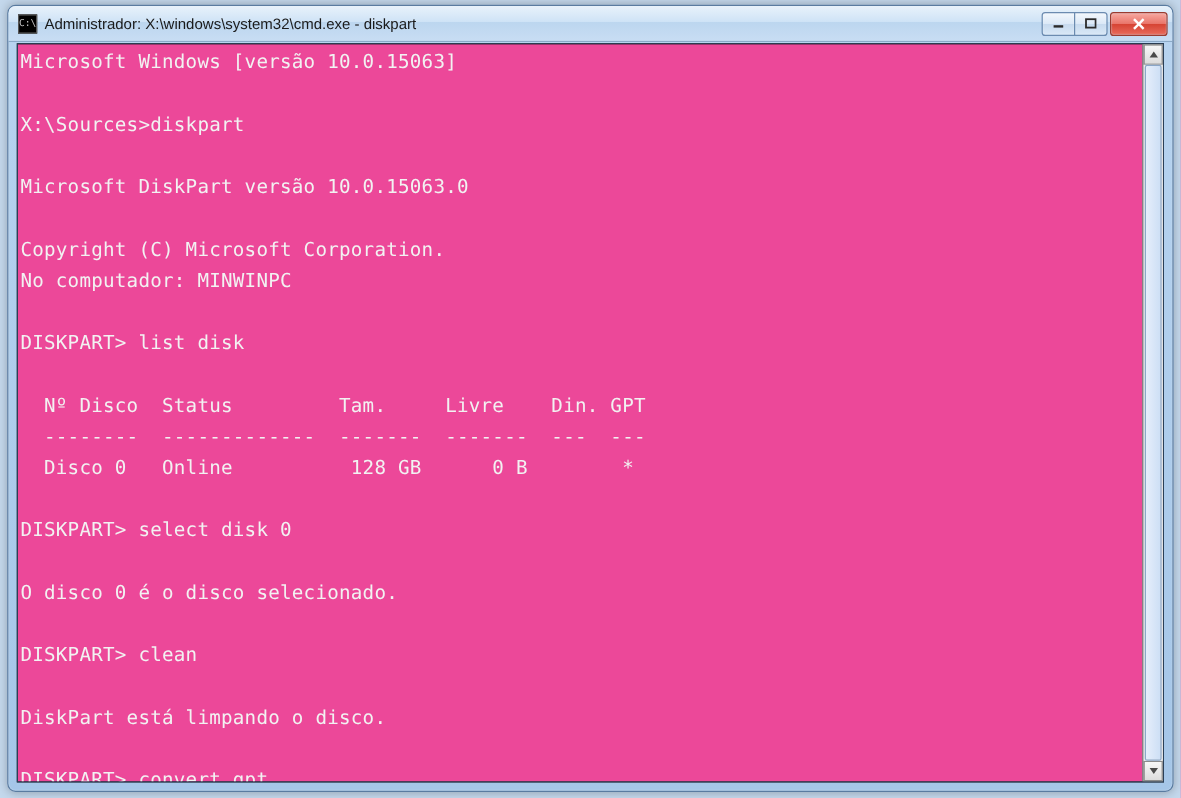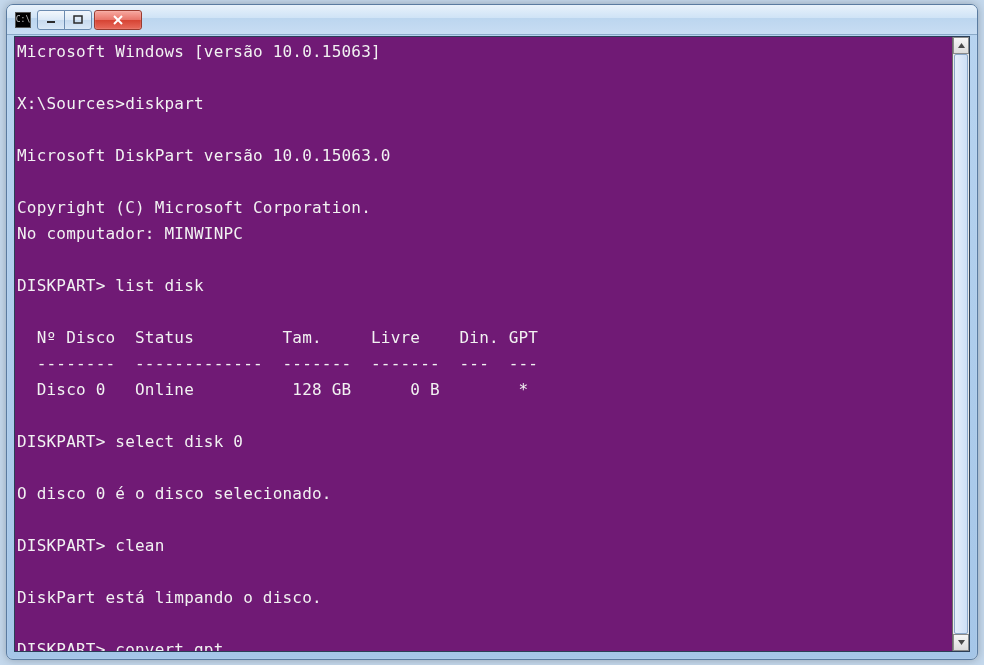--- a/index.html
+++ b/index.html
@@ -92,21 +92,21 @@
     right: 7px;
     top: 31px;
     bottom: 7px;
     background: #0f0f0f;
     border: 1px solid #2a3f57;
     box-shadow: inset 0 0 3px rgba(0,0,0,0.5);
     display:flex;
   }
   .console {
     flex:1;
-    background: #701a75;
+    background: #ec4899;
     color: #f2f2f2;
     font-family: "Lucida Console","Consolas",monospace;
     font-size: 16px;
     line-height: 26px;
     white-space: pre;
     padding: 2px 0 0 2px;
     overflow: hidden;
     letter-spacing: 0.2px;
   }
   .console .line { min-height: 26px; }
@@ -134,20 +134,21 @@
   }
 </style>
 </head>
 <body>
 
 <div class="window">
   <div class="titlebar">
     <div class="app-icon">
       <span>C:\</span>
     </div>
+    <div class="title">Administrador: X:\windows\system32\cmd.exe - diskpart</div>
     <div class="win-buttons">
       <div class="win-btn min">
         <svg width="10" height="10">
             <rect x="1" y="6" width="8" height="2" fill="#2b2b2b"></rect>
           </svg>
       </div>
       <div class="win-btn max">
         <svg width="10" height="10">
             <rect x="1" y="1" width="8" height="7" fill="none" stroke="#2b2b2b" stroke-width="1.5"></rect>
           </svg>

